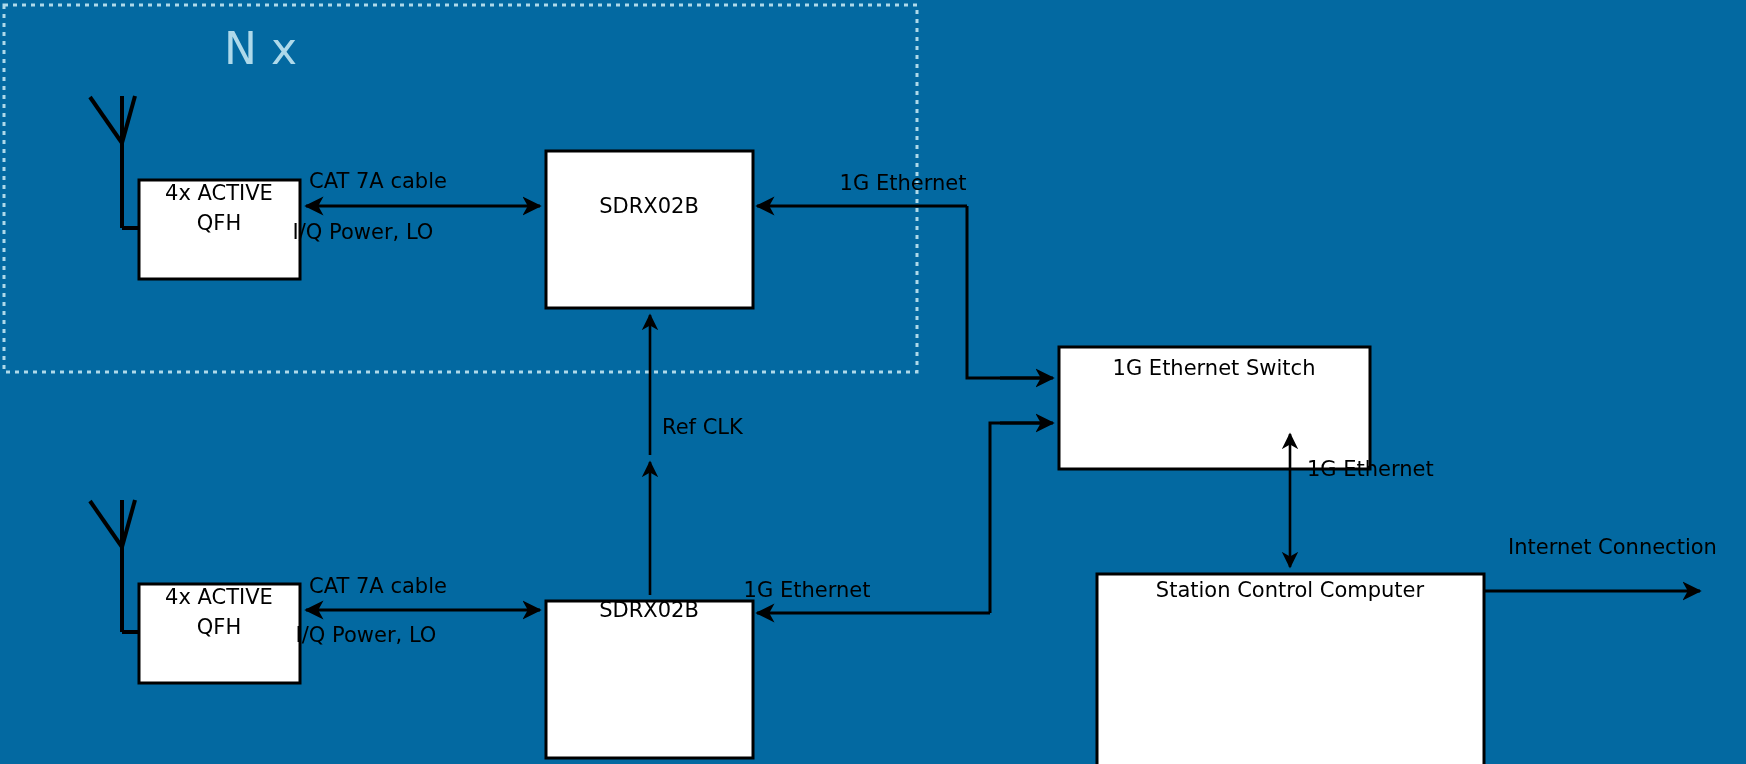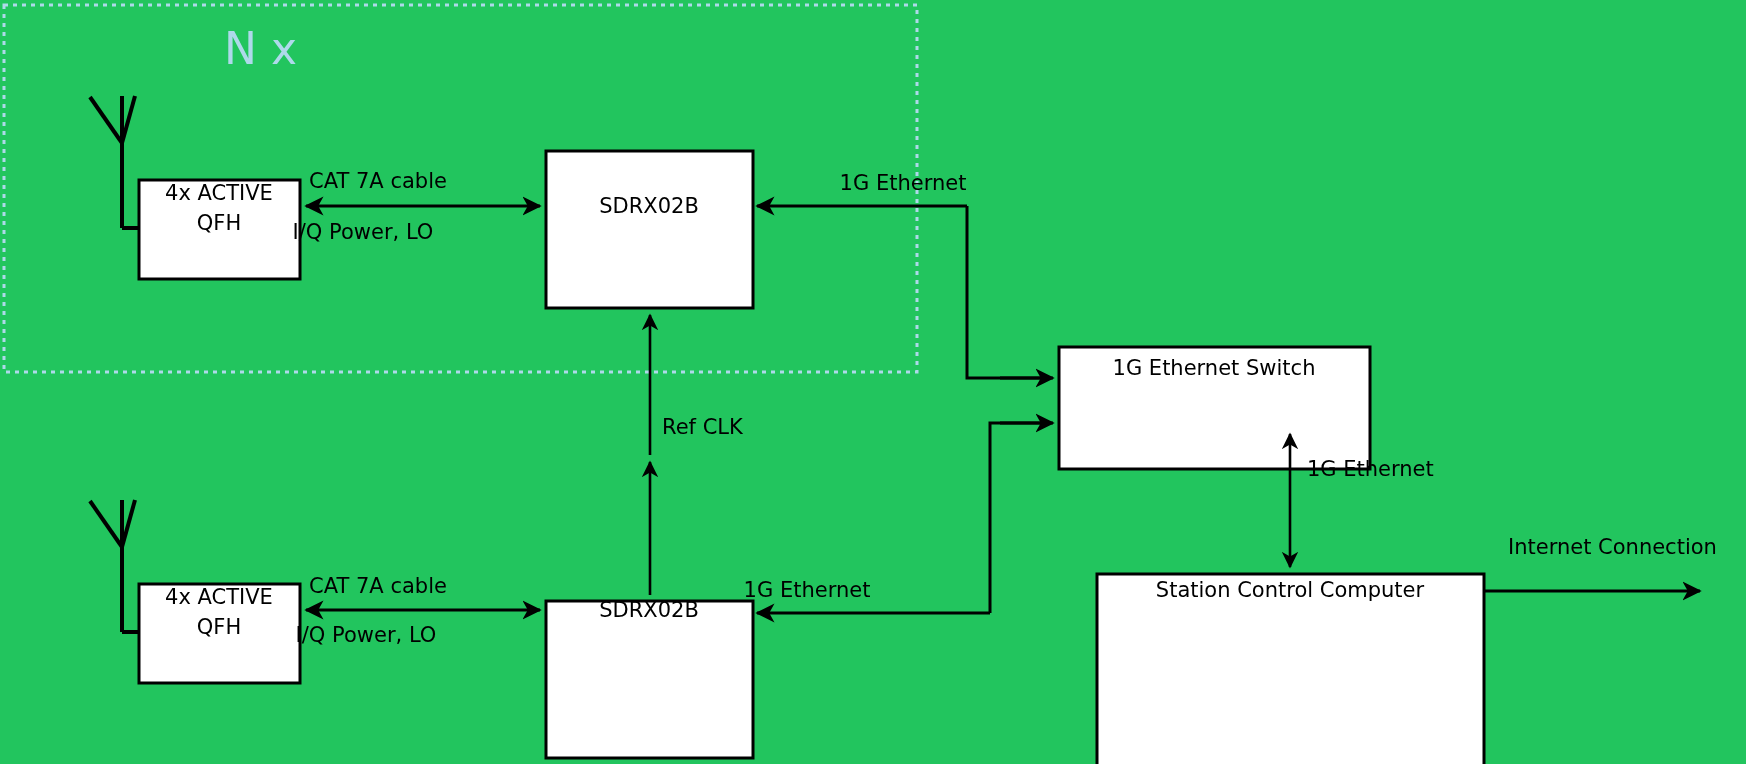--- a/index.html
+++ b/index.html
@@ -7,21 +7,21 @@
     padding: 0;
     background: #ffffff;
   }
   body {
     font-family: "DejaVu Sans", sans-serif;
   }
   #diagram-root {
     position: relative;
     width: 1746px;
     height: 764px;
-    background: #22c55e;
+    background: #0369a1;
     overflow: hidden;
   }
   svg.canvas {
     position: absolute;
     top: 0;
     left: 0;
     width: 1746px;
     height: 764px;
   }
   .box-rect {

